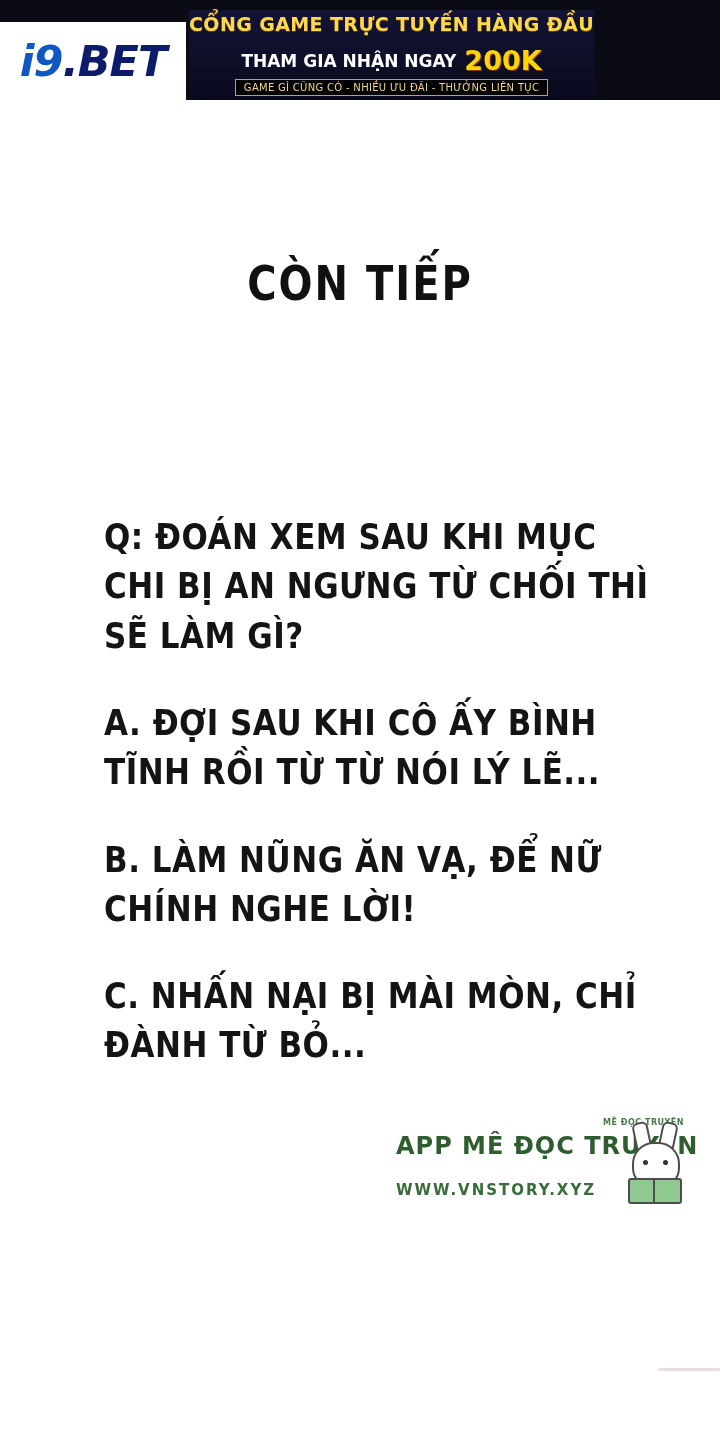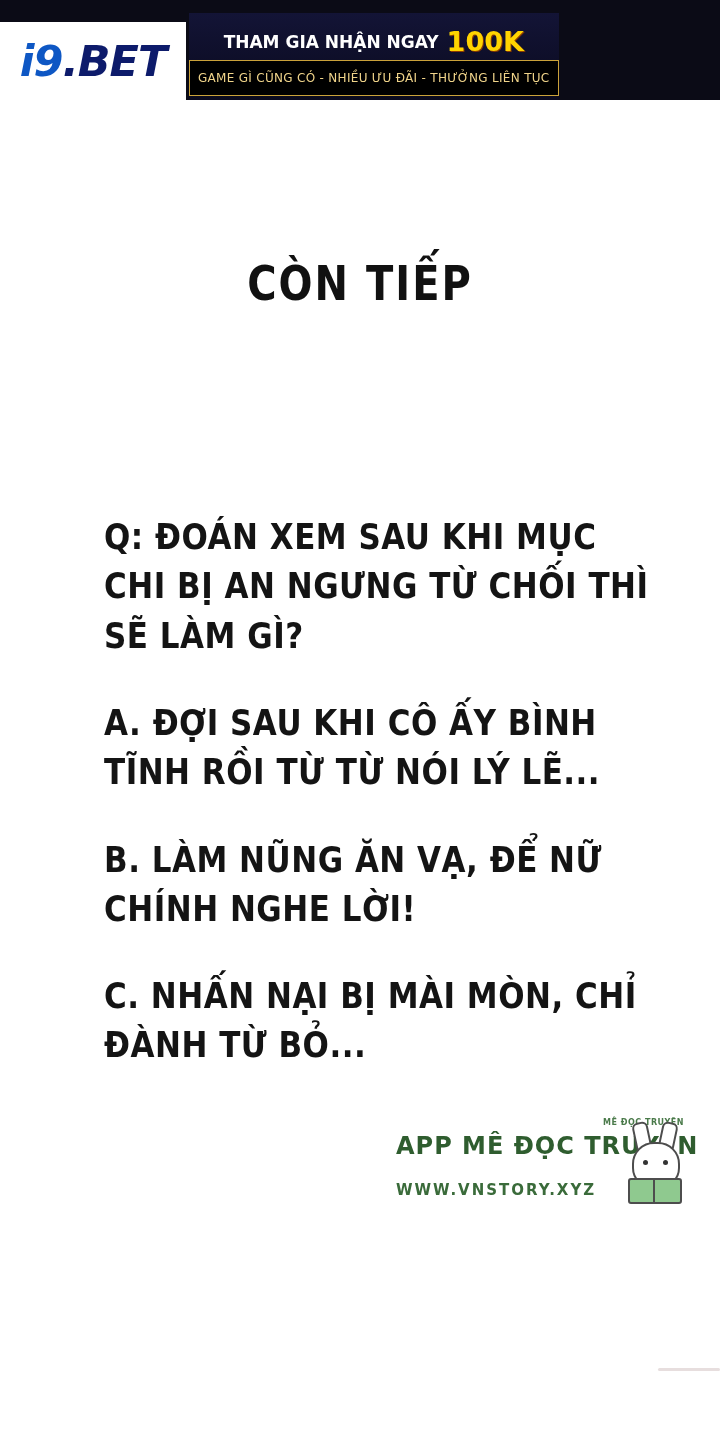--- a/index.html
+++ b/index.html
@@ -88,23 +88,23 @@
     font-size: 27px;
     color: #ffd400;
     text-shadow: 1px 1px 0 #8a3a00;
   }
   .ad-line3 {
     margin-top: 3px;
     background: #000000;
     border: 1px solid #caa23a;
     color: #f0d48a;
     font-family: "DejaVu Sans", sans-serif;
-    font-size: 12px;
+    font-size: 10px;
     letter-spacing: 0.3px;
-    padding: 10px 8px;
+    padding: 2px 8px;
     white-space: nowrap;
   }
   .ad-art {
     flex: 0 0 236px;
     position: relative;
     background: radial-gradient(circle at 40% 45%, #3a2a7a 0%, #1a1038 60%, #0b0820 100%);
     overflow: hidden;
   }
   .ad-art .blob {
     position: absolute;
@@ -269,23 +269,24 @@
 
 <div class="ad-banner">
 
   <div class="ad-logo">
     <div class="ad-logo-text">
       <span class="i9">i9</span><span class="dot">.BET</span>
     </div>
   </div>
 
   <div class="ad-mid">
+    <div class="ad-line1">CỔNG GAME TRỰC TUYẾN HÀNG ĐẦU</div>
     <div class="ad-line2">
       <span class="t">THAM GIA NHẬN NGAY</span>
-      <span class="amt">100K</span>
+      <span class="amt">200K</span>
     </div>
     <div class="ad-line3">GAME GÌ CŨNG CÓ - NHIỀU ƯU ĐÃI - THƯỞNG LIÊN TỤC</div>
   </div>
 
   <div class="ad-art">
     <div class="blob b1"></div>
     <div class="blob b2"></div>
     <div class="blob b3"></div>
 
     <div class="blob b6"></div>

